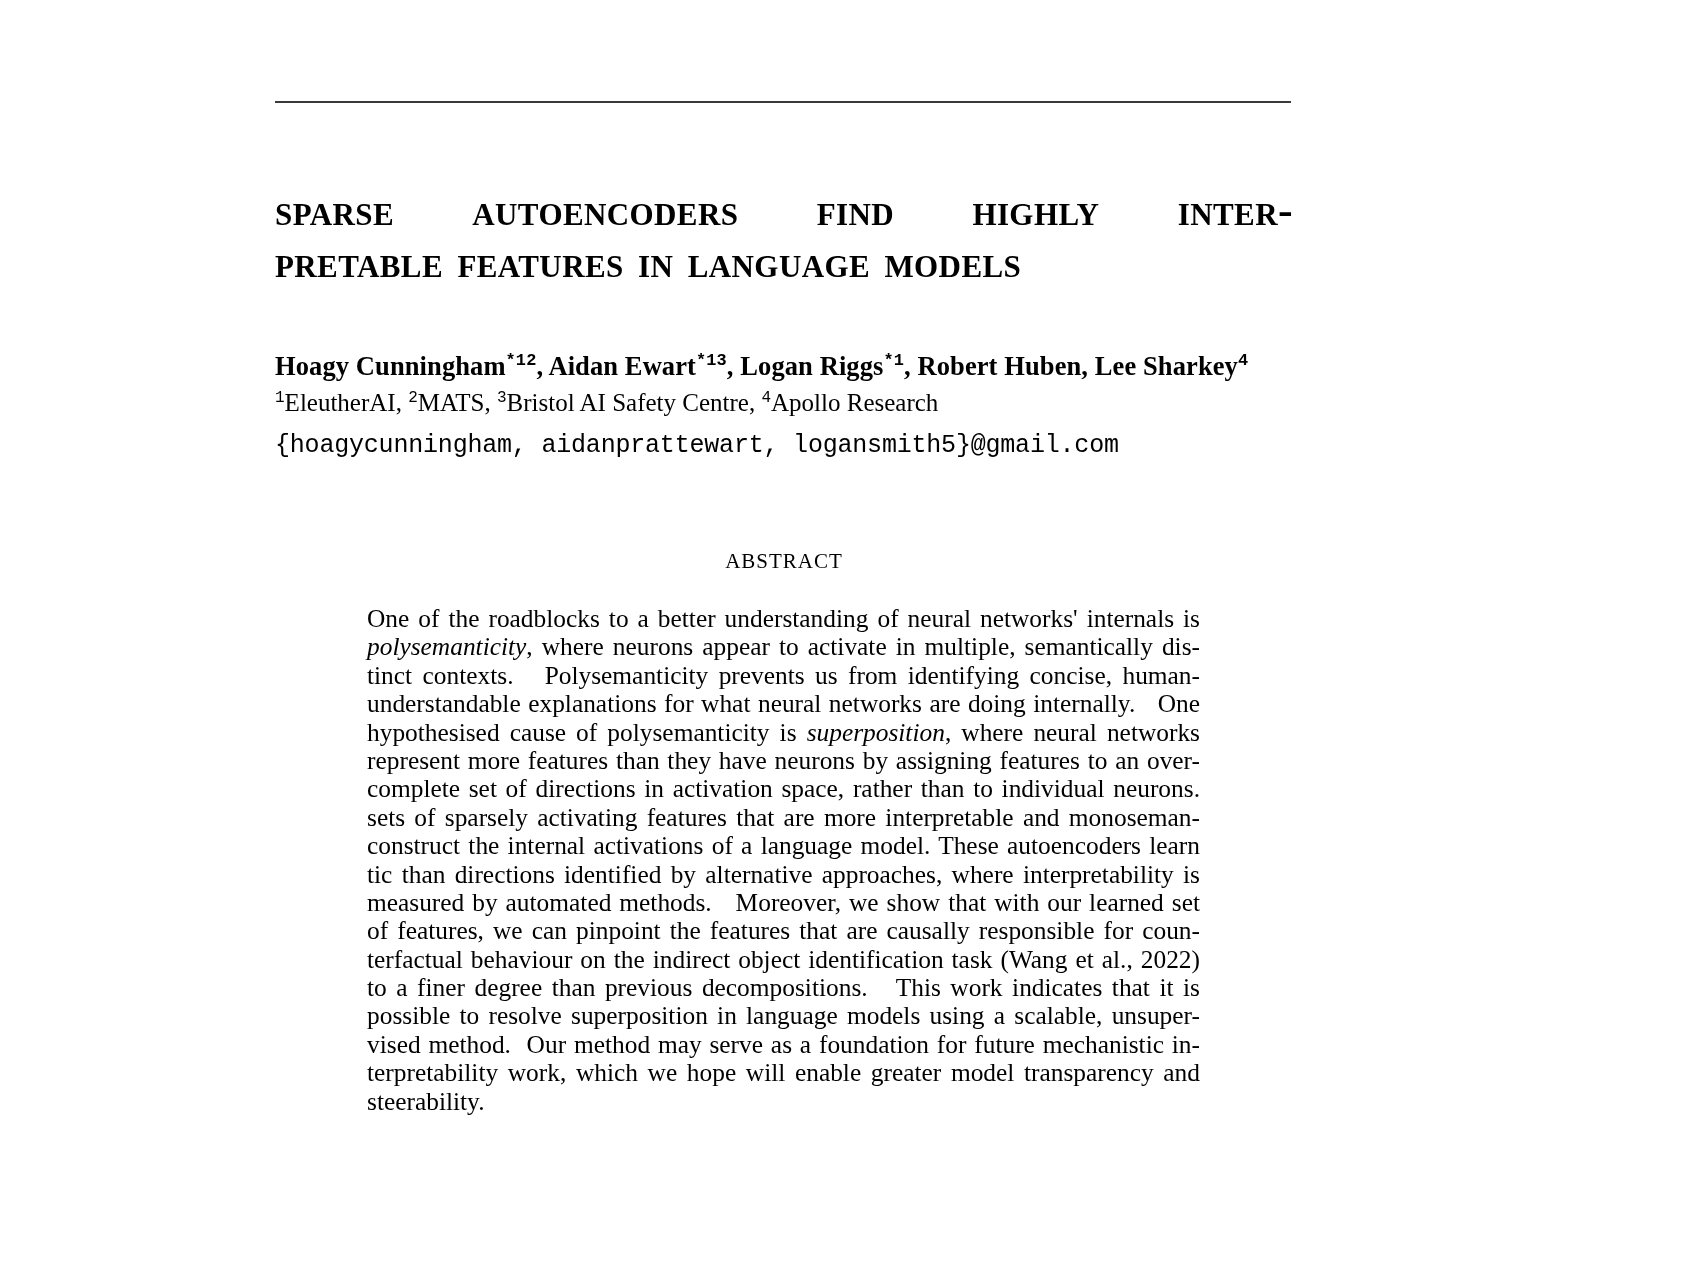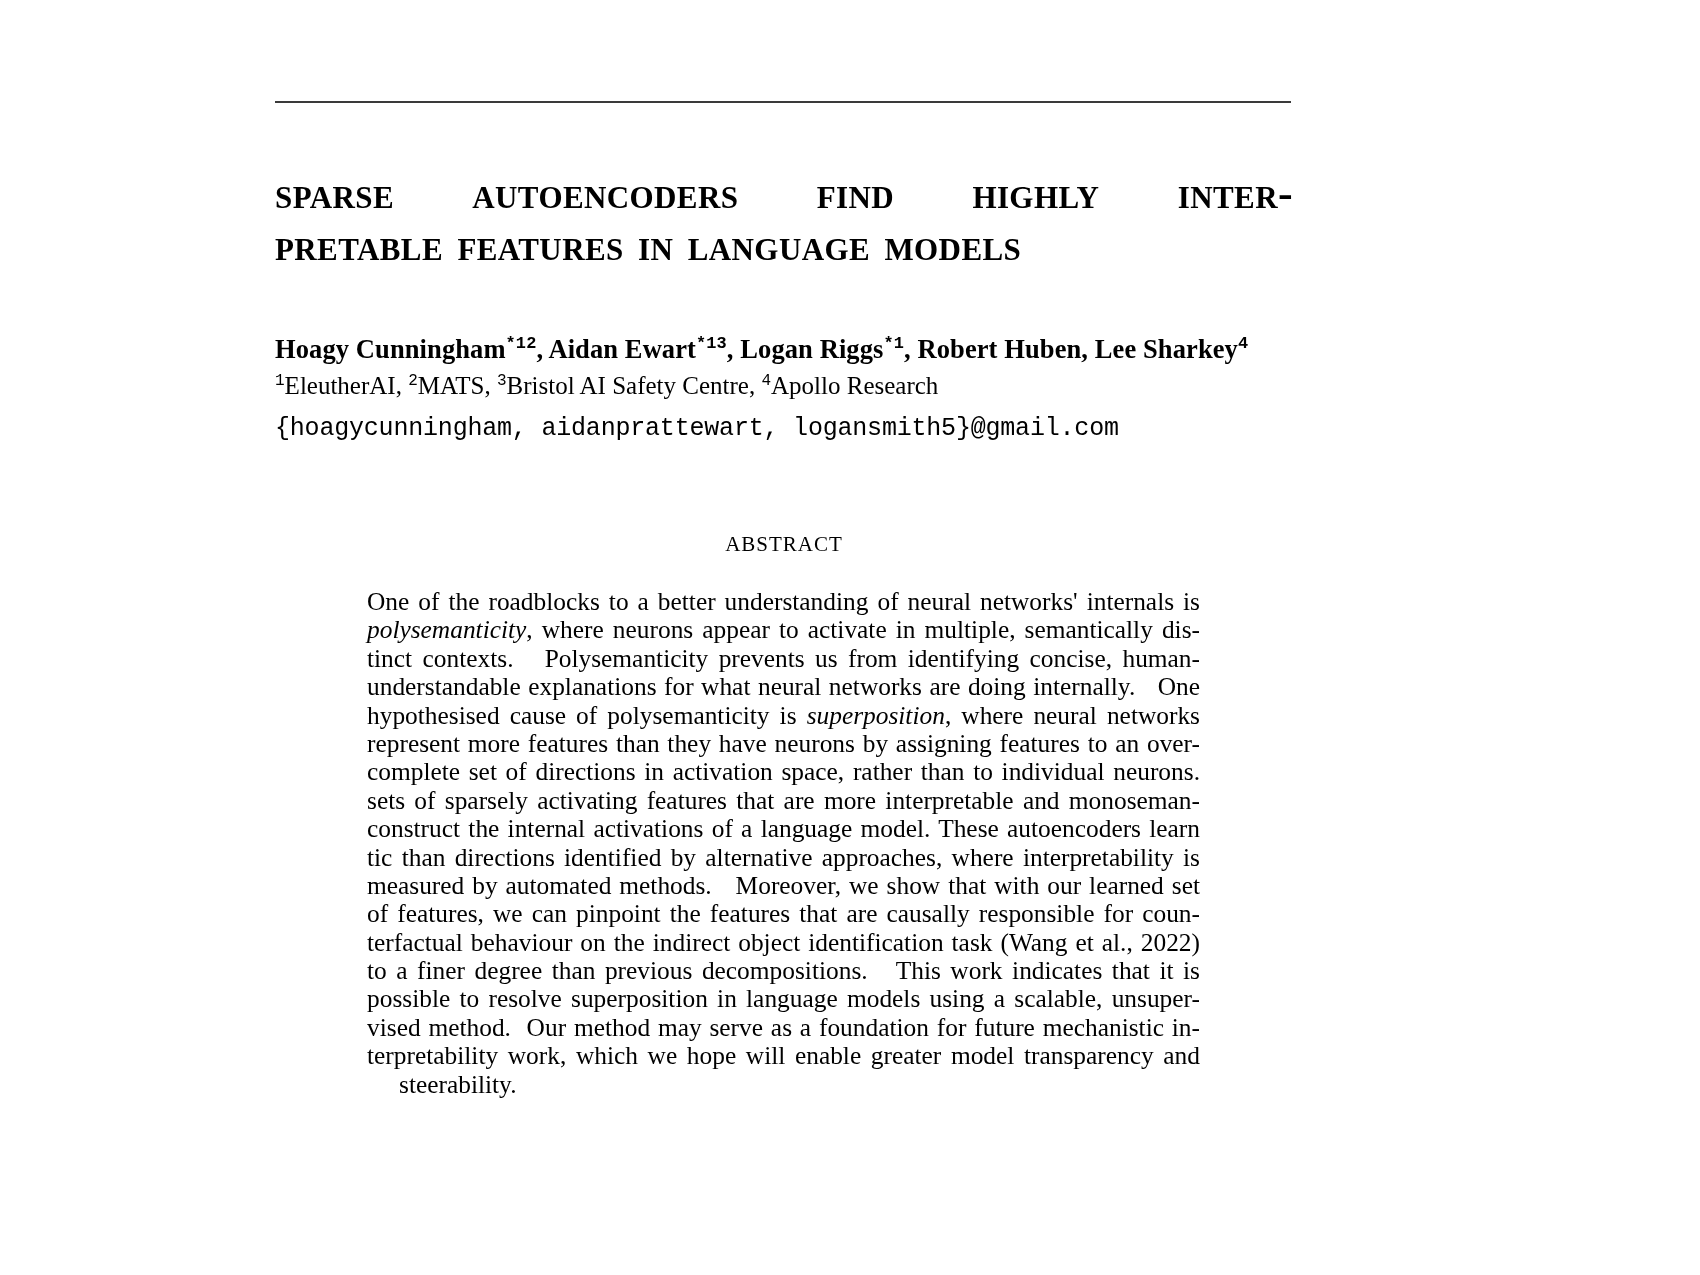--- a/index.html
+++ b/index.html
@@ -27,21 +27,21 @@
     top: 101px;
     width: 1016px;
     height: 0;
     border-top: 2px solid #3a3a3a;
   }
 
   
   #content {
     position: absolute;
     left: 275px;
-    top: 168px;
+    top: 185px;
     width: 1018px;
   }
 
   
   #paper-title {
     font-family: "Liberation Serif", "DejaVu Serif", serif;
     font-size: 44px;
     font-weight: bold;
     font-variant: small-caps;
     text-transform: lowercase;
@@ -118,21 +118,20 @@
     hyphens: none;
   }
   #abstract-body .al {
     display: block;
     text-align: justify;
     text-align-last: justify;
     white-space: pre;
   }
   #abstract-body .al.last {
     text-align-last: left;
-    margin-left: 32px;
   }
   #abstract-body i {
     font-style: italic;
   }
 </style>
 </head>
 <body>
 
 <div id="page">
 

